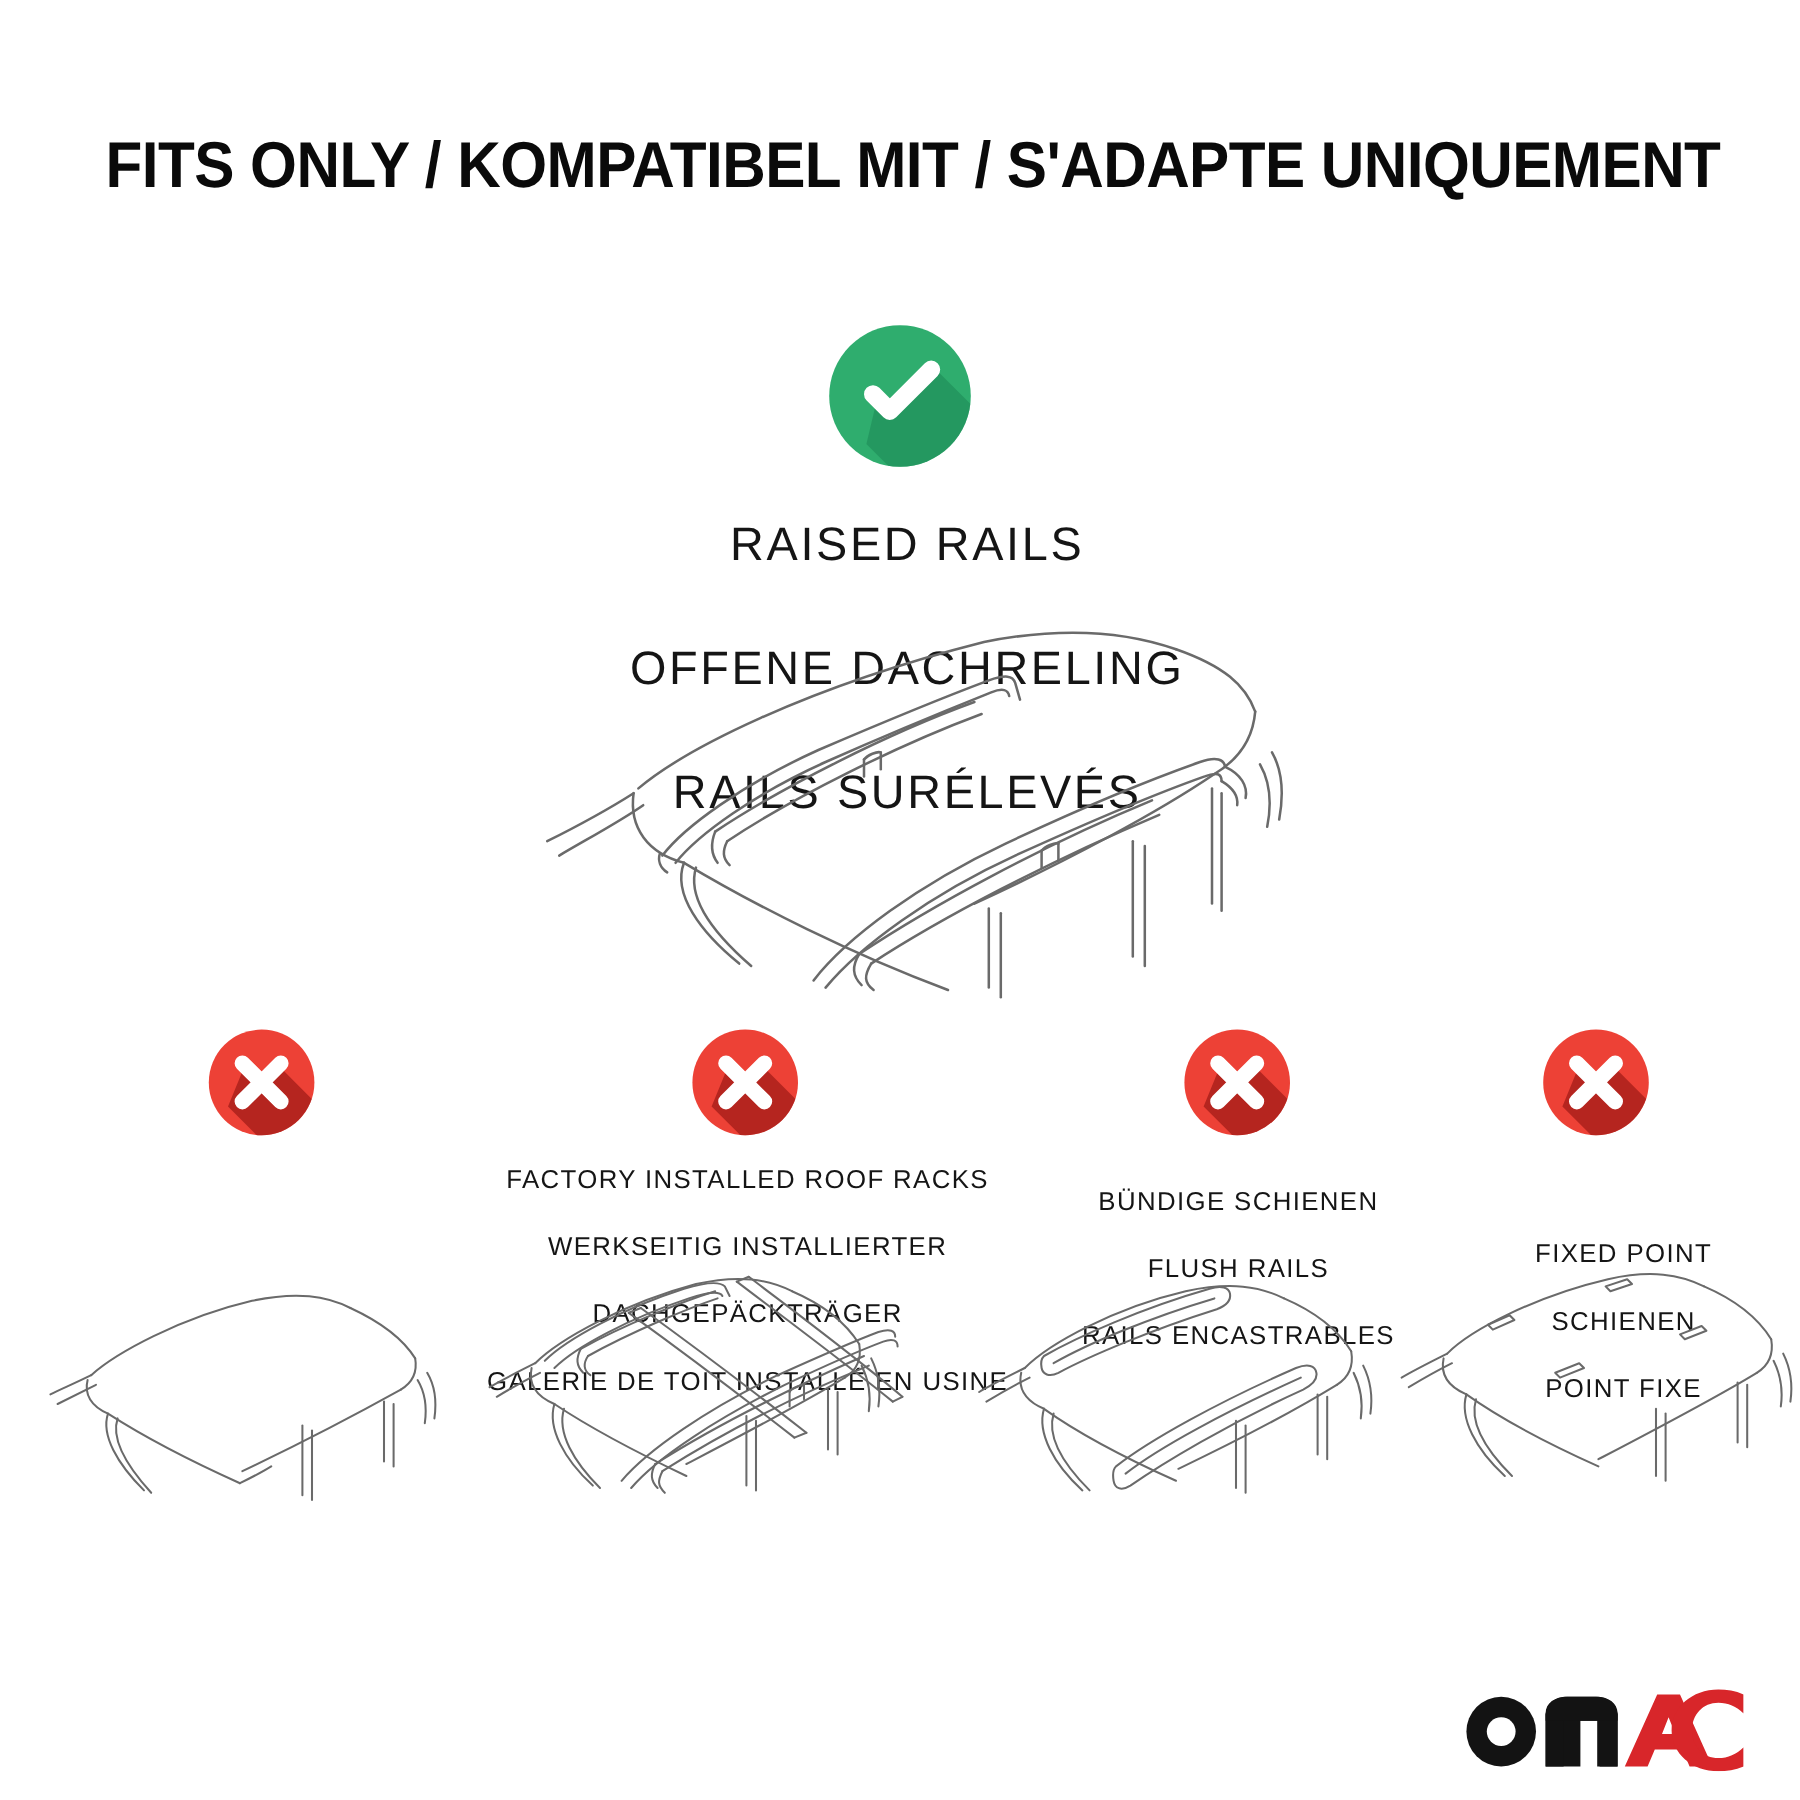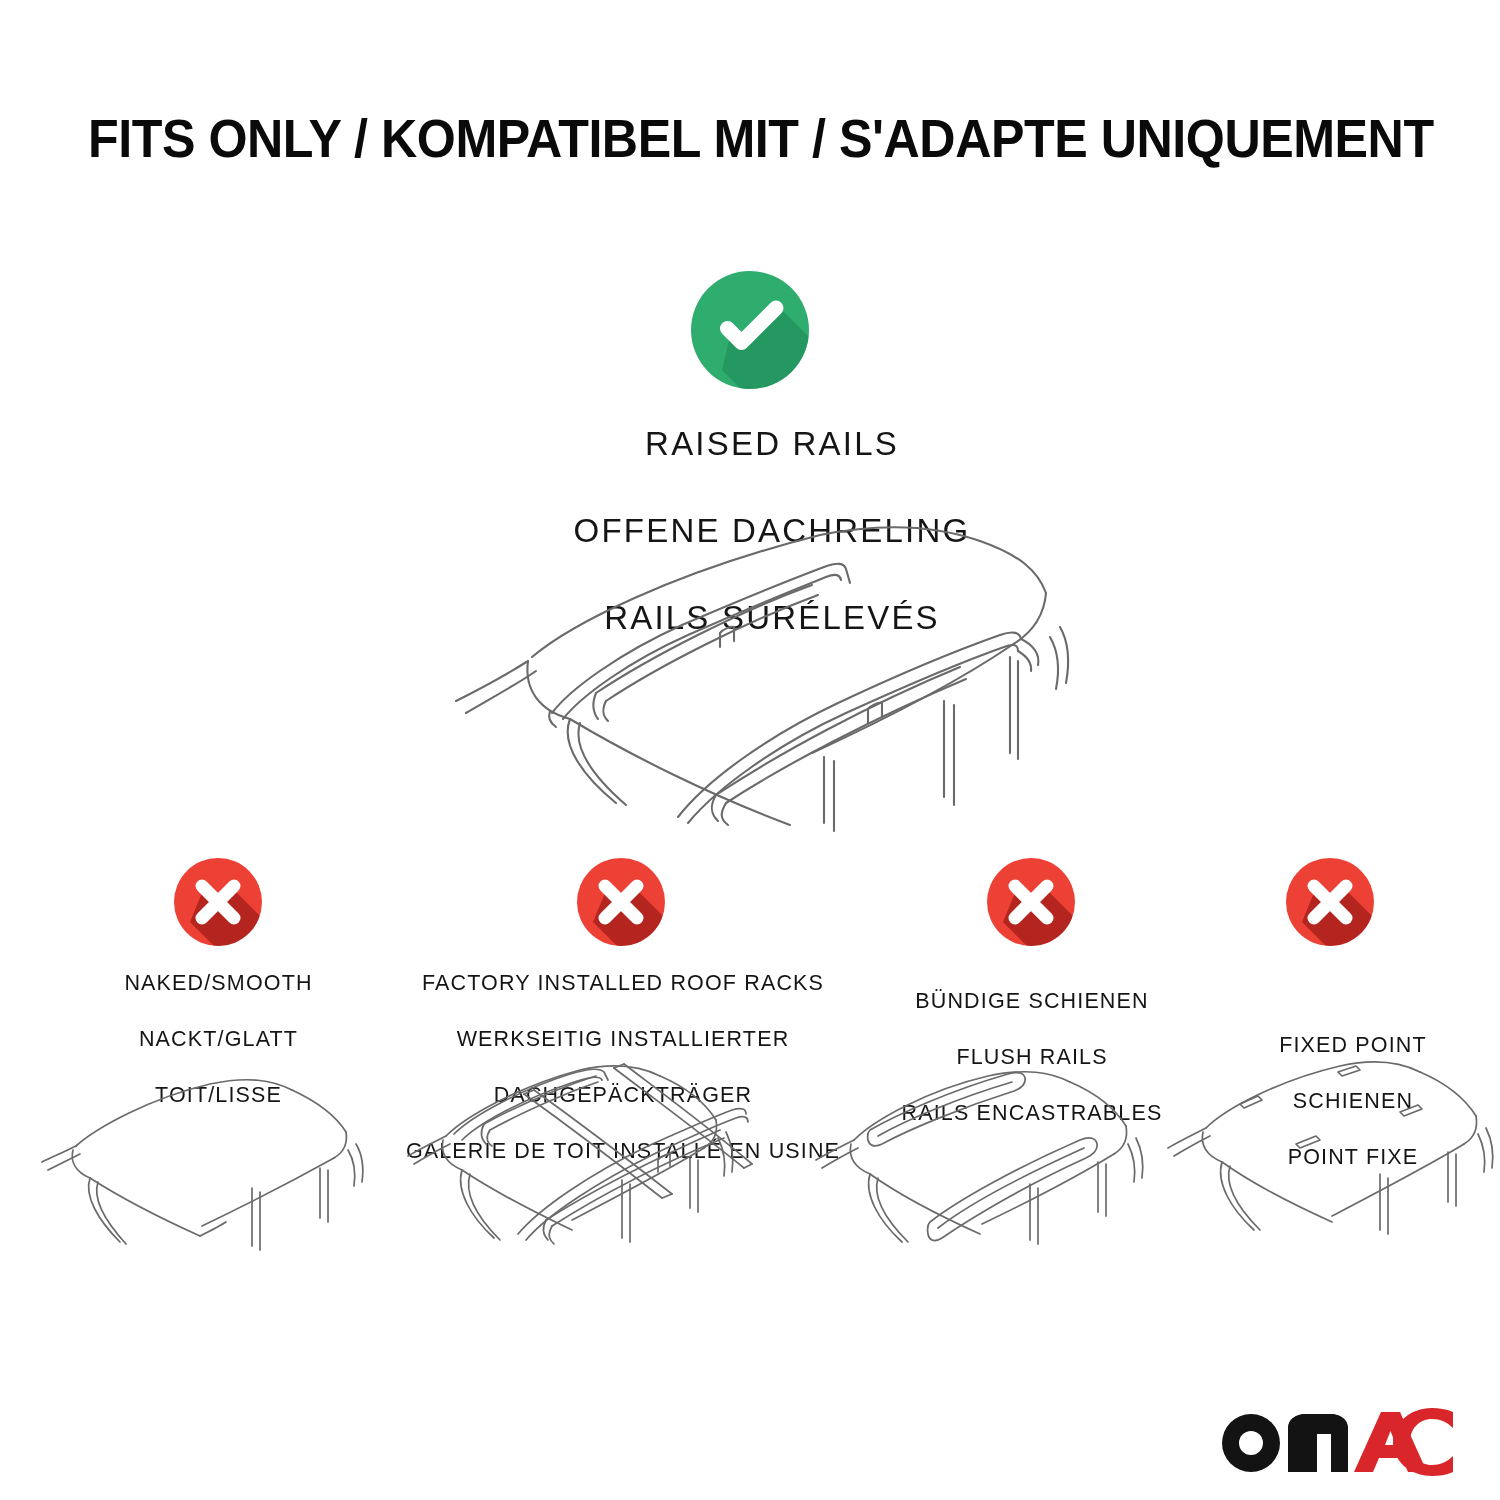--- a/index.html
+++ b/index.html
@@ -37,22 +37,22 @@
     text-align:center;
     color:#151515;
     font-weight:400;
     letter-spacing:1.6px;
     line-height:1.30;
     white-space:pre-line;
   }
   .caption .line{display:block;}
 
   .main-caption{
-    left:452px; top:378px; width:640px;
-    font-size:33px;
+    left:436px; top:378px; width:640px;
+    font-size:39px;
     letter-spacing:2.2px;
     line-height:1.32;
   }
 
   .sub-caption{font-size:21.5px;letter-spacing:1.15px;line-height:1.30;}
   .cap-1{left:46px;  top:942px; width:345px;}
   .cap-2{left:398px; top:942px; width:450px;text-align:center;}
   .cap-3{left:862px; top:960px; width:340px;}
   .cap-4{left:1208px;top:1004px; width:290px;}
 
@@ -208,25 +208,20 @@
           </clipPath>
         </defs>
       <circle cx="48" cy="48" r="44" fill="#ED4136"></circle>
       <g clip-path="url(#cc4)">
         <polygon points="34,34 48,48 62,34 96,68 96,96 48,96 20,68" fill="#A01A16" opacity="0.72"></polygon>
       </g>
       <path d="M32 32 L64 64 M64 32 L32 64" stroke="#ffffff" stroke-width="13" stroke-linecap="round" fill="none"></path>
     </svg>
   </div>
 
-  <div class="caption sub-caption cap-1">
-    <span class="line">NAKED/SMOOTH</span>
-    <span class="line">NACKT/GLATT</span>
-    <span class="line">TOIT/LISSE</span>
-  </div>
 
   <div class="caption sub-caption cap-2">
     <span class="line">FACTORY INSTALLED ROOF RACKS</span>
     <span class="line">WERKSEITIG INSTALLIERTER</span>
     <span class="line">DACHGEPÄCKTRÄGER</span>
     <span class="line">GALERIE DE TOIT INSTALLÉ EN USINE</span>
   </div>
 
   <div class="caption sub-caption cap-3">
     <span class="line">BÜNDIGE SCHIENEN</span>

